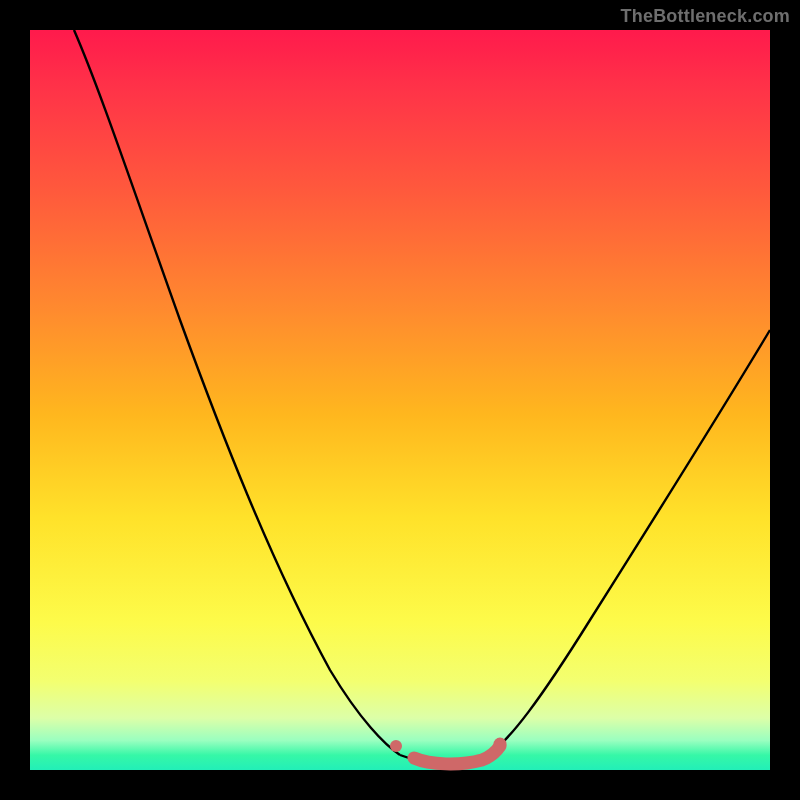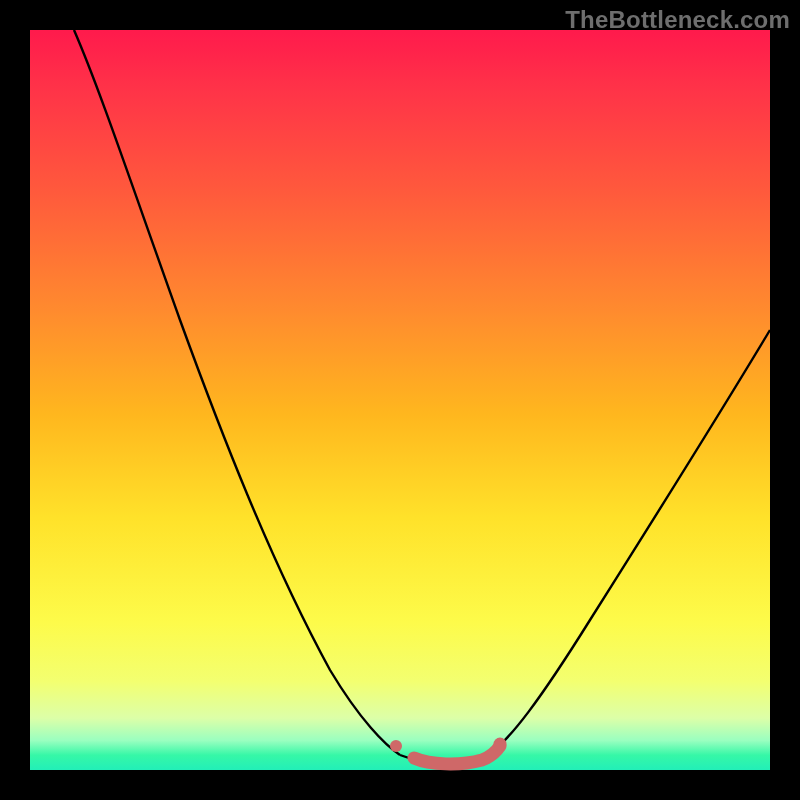--- a/index.html
+++ b/index.html
@@ -15,21 +15,21 @@
     position: relative;
     width: 800px;
     height: 800px;
     background: #000;
   }
   .attribution {
     position: absolute;
     top: 6px;
     right: 10px;
     color: #6e6e6e;
-    font-size: 24px;
+    font-size: 18px;
     font-weight: 600;
     letter-spacing: 0.2px;
     z-index: 10;
   }
   .plot-area {
     position: absolute;
     left: 30px;
     top: 30px;
     width: 740px;
     height: 740px;

